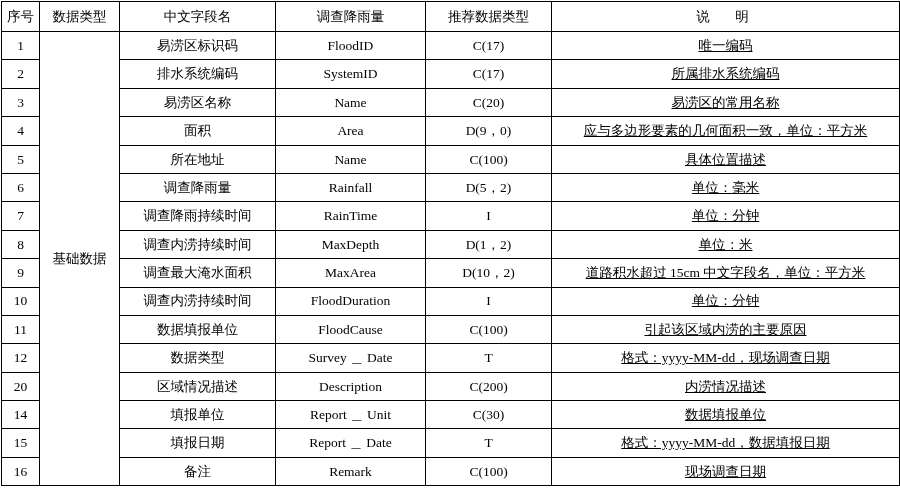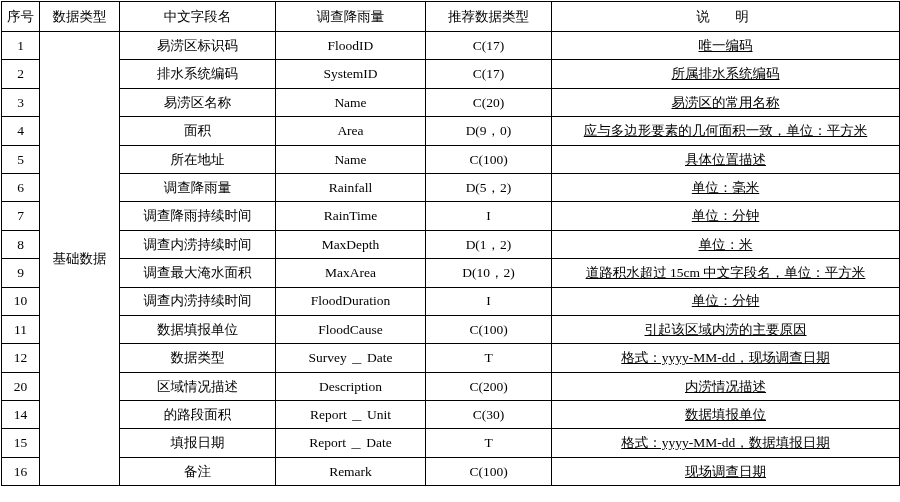--- a/index.html
+++ b/index.html
@@ -176,21 +176,21 @@
       </tr>
       <tr>
         <td>20</td>
         <td>区域情况描述</td>
         <td class="en">Description</td>
         <td>C(200)</td>
         <td class="desc">内涝情况描述</td>
       </tr>
       <tr>
         <td>14</td>
-        <td>的路段面积</td>
+        <td>填报单位</td>
         <td class="en">Report ＿ Unit</td>
         <td>C(30)</td>
         <td class="desc">数据填报单位</td>
       </tr>
       <tr>
         <td>15</td>
         <td>填报日期</td>
         <td class="en">Report ＿ Date</td>
         <td>T</td>
         <td class="desc">格式：yyyy-MM-dd，数据填报日期</td>

